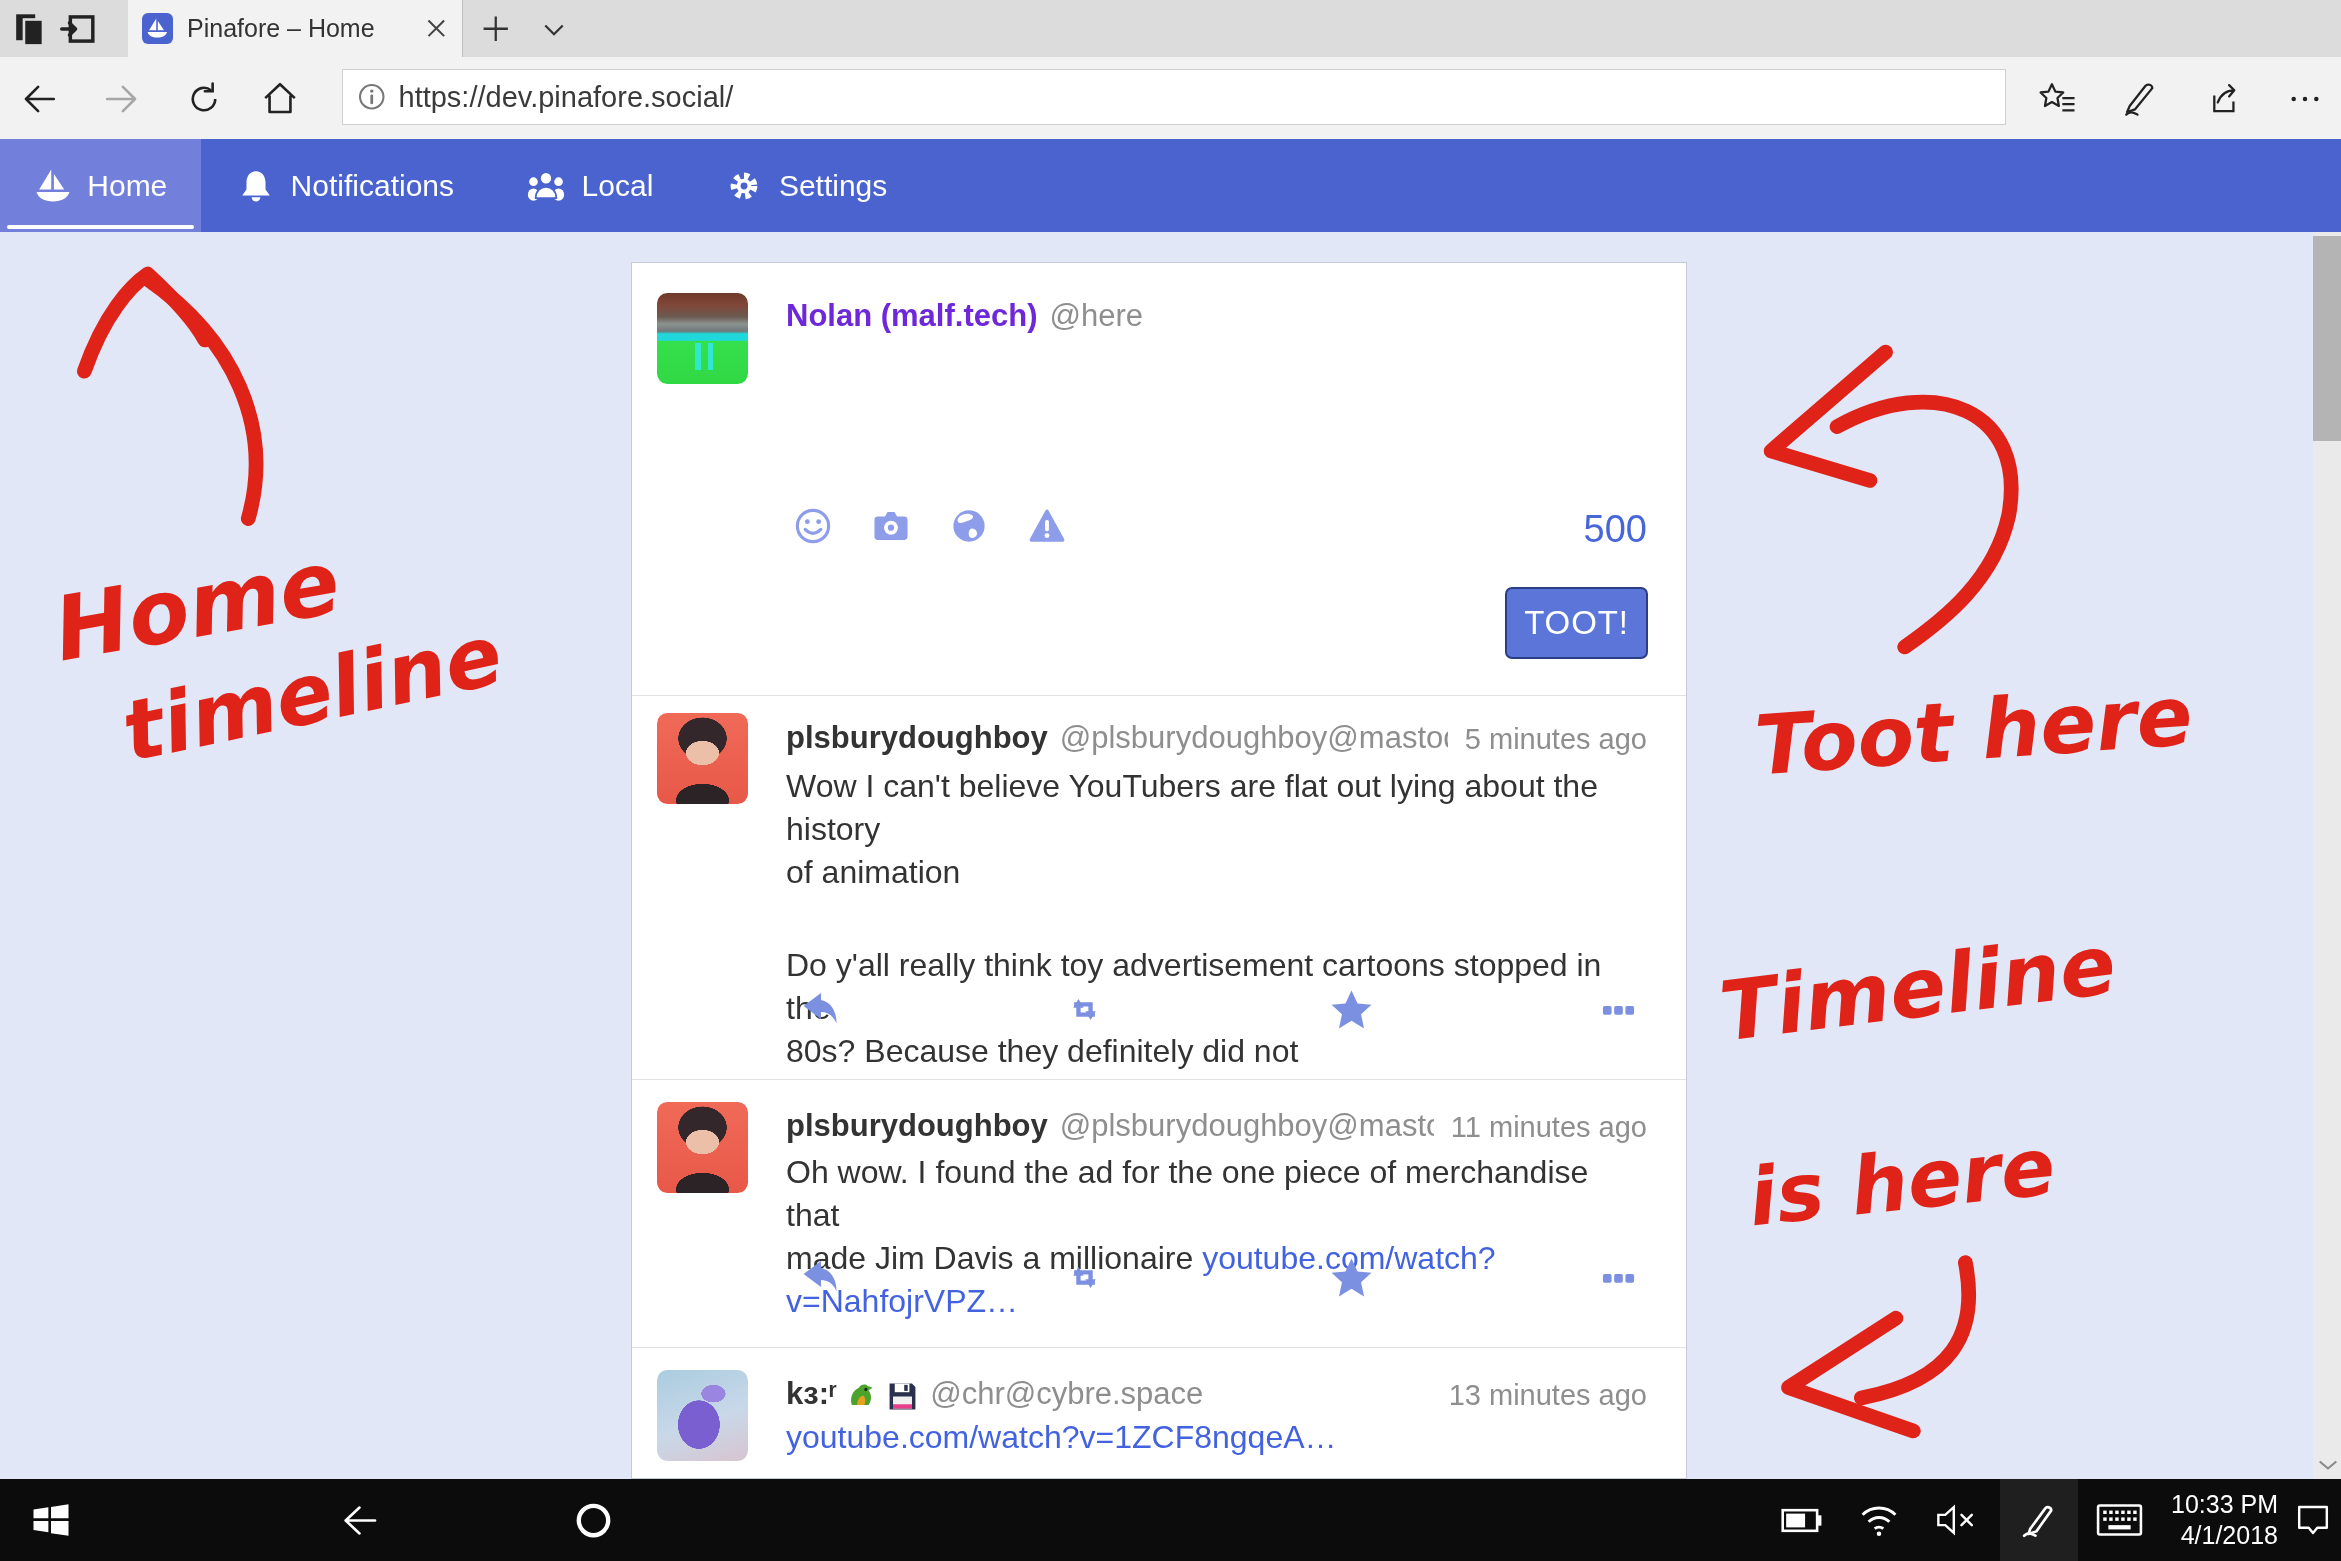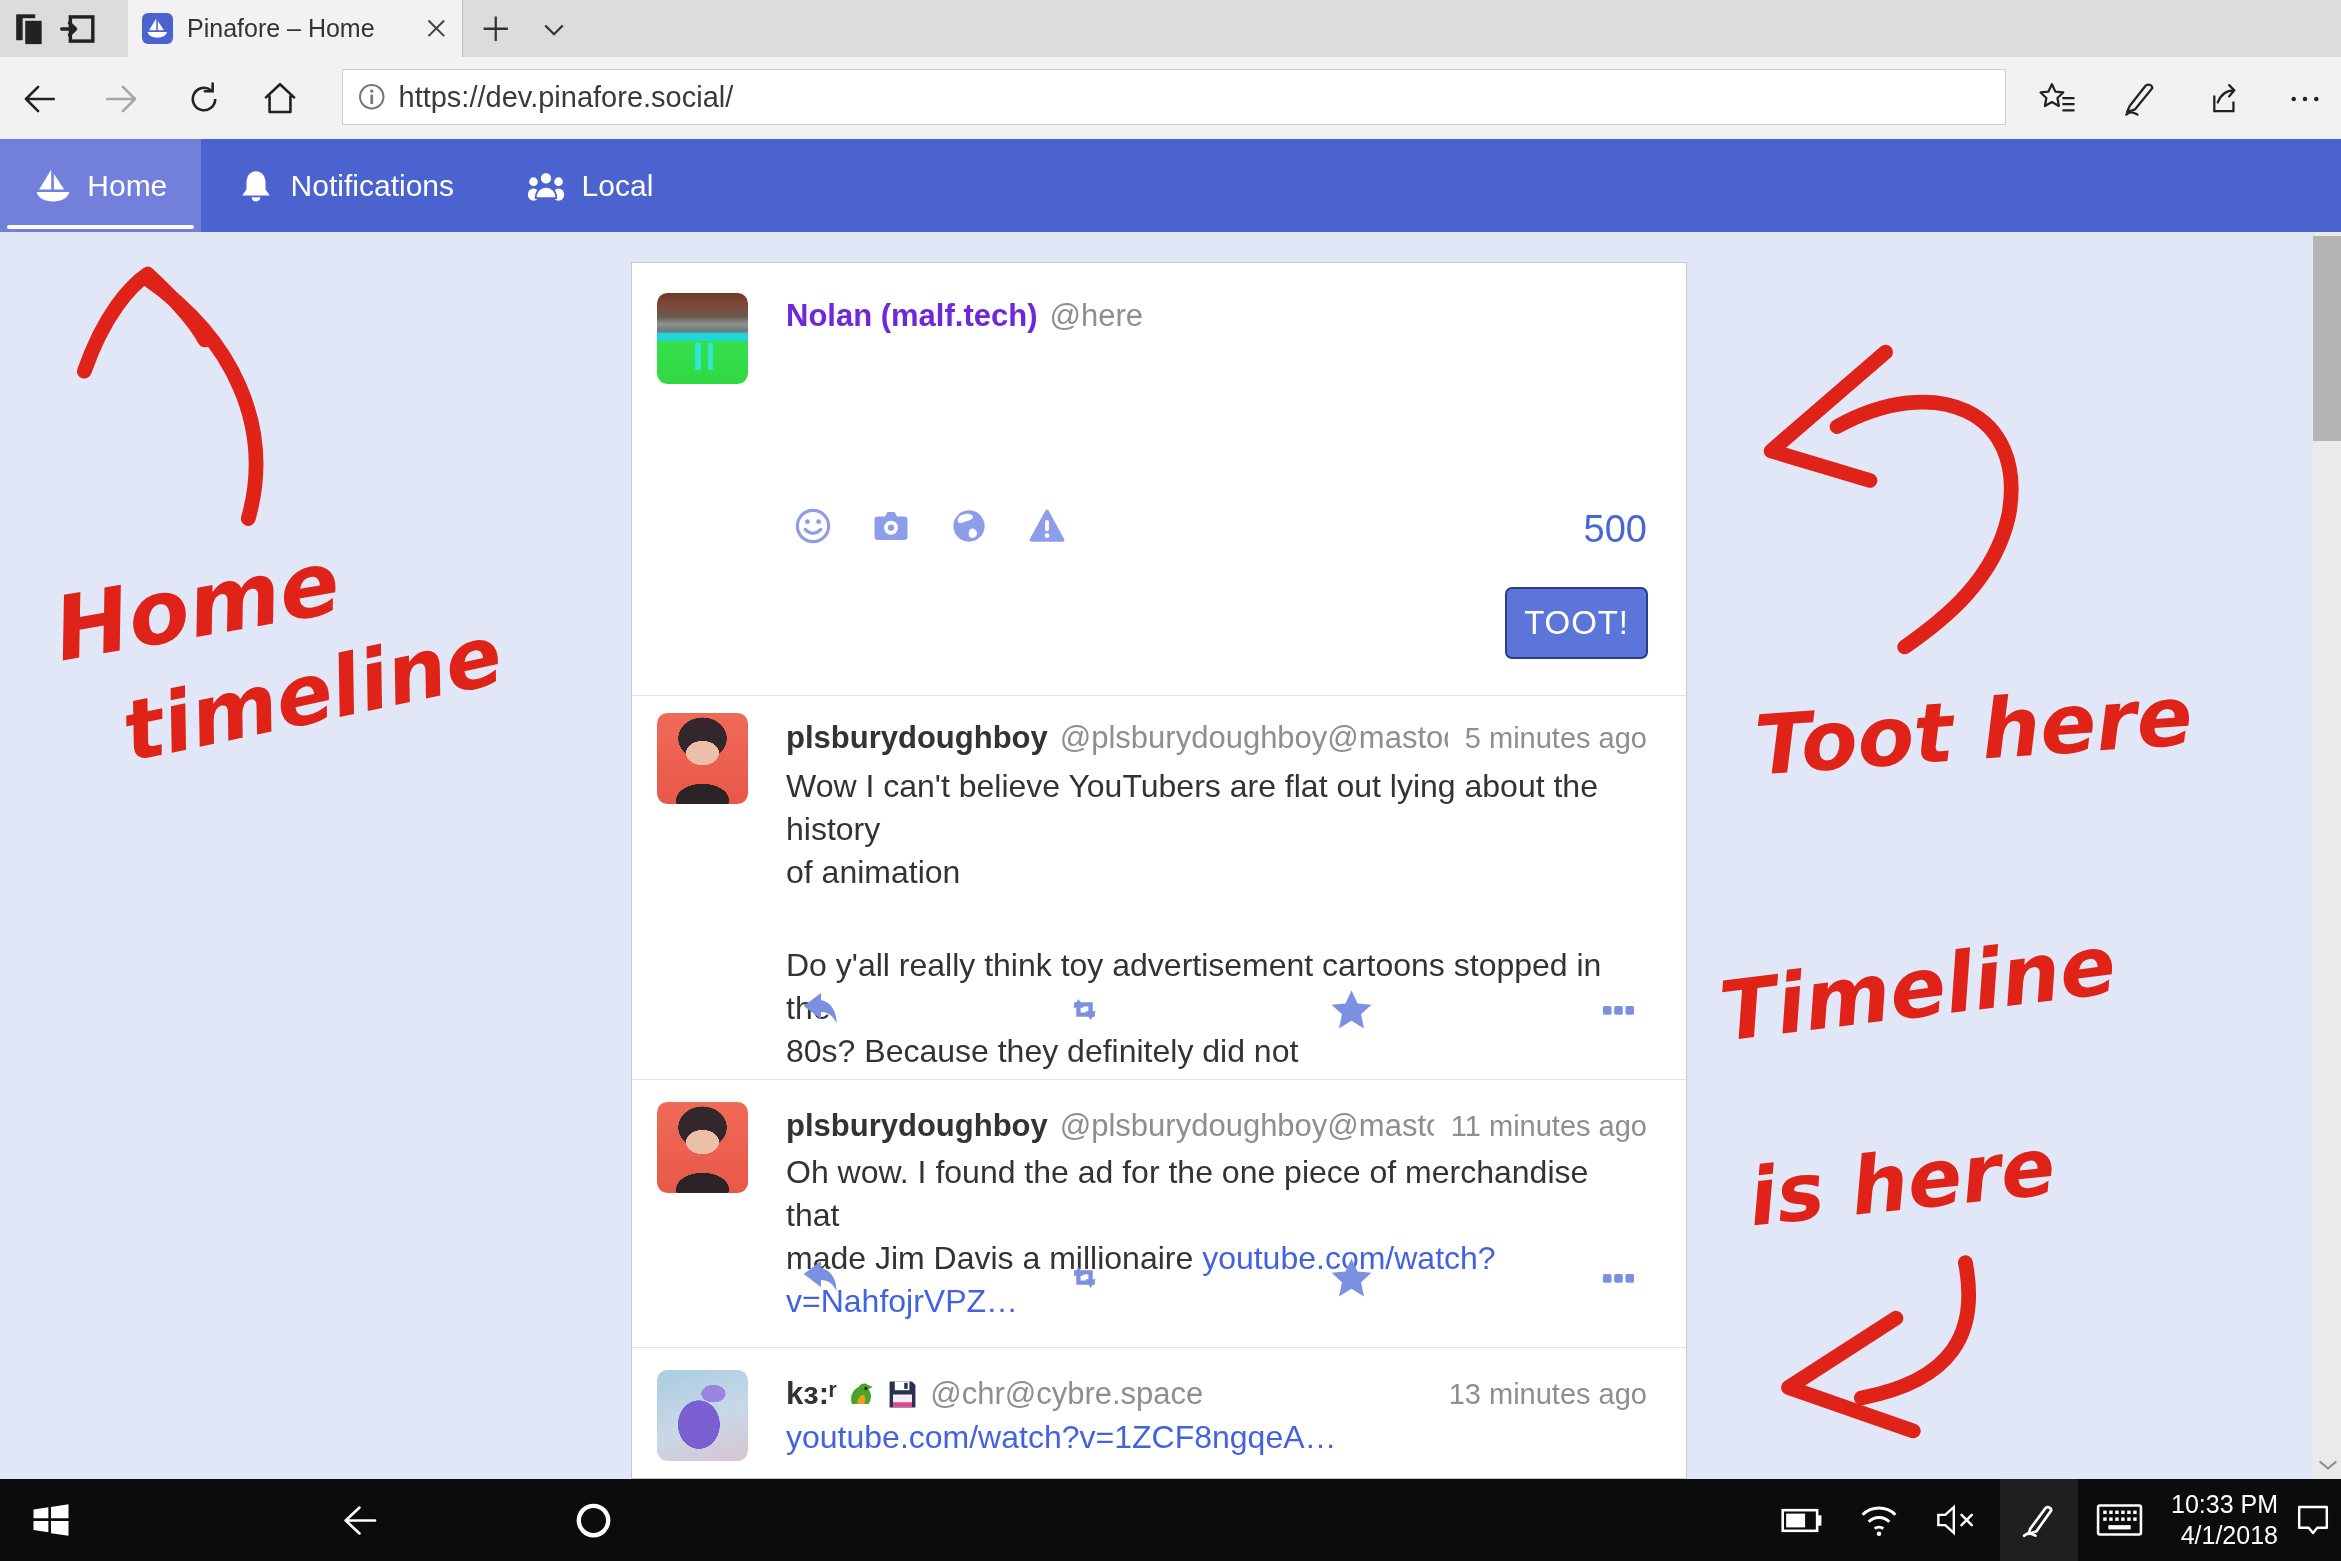--- a/index.html
+++ b/index.html
@@ -51,21 +51,21 @@
     font-family:"Liberation Sans",sans-serif;font-size:33px;color:#444;padding:17.3px 21px;resize:none;outline:none;background:#fff;}
   .compose-box::placeholder{color:#666;opacity:1;}
   .compose-icons{position:absolute;left:161px;top:243px;display:flex;gap:38px;}
   .cicon{width:40px;height:40px;cursor:pointer;}
   .char-count{position:absolute;right:39px;top:245px;font-size:38px;color:#4767d9;}
   .toot-btn{position:absolute;left:873px;top:324px;width:143px;height:72px;background:#5b76d8;border:2.6px solid #2a3d85;
     border-radius:7px;color:#fff;font-size:33px;display:flex;align-items:center;justify-content:center;
     font-family:"Liberation Sans",sans-serif;letter-spacing:0.9px;cursor:pointer;box-sizing:border-box;}
   .sep{border-top:1.7px solid #e2e2e2;height:0;}
   .post{position:relative;}
-  .p-head{position:absolute;left:154px;right:39px;display:flex;align-items:center;font-size:31px;white-space:nowrap;}
+  .p-head{position:absolute;left:154px;right:39px;display:flex;align-items:flex-end;font-size:31px;white-space:nowrap;}
   .ph-name{font-weight:bold;color:#333;}
   .ph-handle{color:#8e8e8e;margin-left:12px;overflow:hidden;flex:1;}
   .ph-time{color:#8e8e8e;font-size:29px;margin-left:17.3px;}
   .p-body{position:absolute;left:154px;right:39px;font-size:32px;color:#333;line-height:43px;}
   .p-link{color:#4262df;text-decoration:none;cursor:pointer;}
   .p-actions{position:absolute;left:163px;width:846px;display:flex;justify-content:space-between;}
   .aicon{width:45px;height:45px;cursor:pointer;}
   .emoji-inline{display:inline-block;vertical-align:-3.5px;margin-left:8.7px;}
   
   .taskbar{position:absolute;bottom:0;left:0;right:0;height:82px;background:#0c0c0c;}
@@ -197,20 +197,28 @@
     <div class="nav-item">
       <svg width="40" height="38" viewBox="0 0 46 44" fill="#fff">
           <circle cx="8.5" cy="17" r="5"></circle>
           <ellipse cx="8.5" cy="32" rx="6.5" ry="7"></ellipse>
           <circle cx="37.5" cy="17" r="5"></circle>
           <ellipse cx="37.5" cy="32" rx="6.5" ry="7"></ellipse>
           <circle cx="23" cy="13" r="7" stroke="#4a63ce" stroke-width="2"></circle>
           <path d="M11,36 c0,-8 5.5,-13 12,-13 s12,5 12,13 Z" stroke="#4a63ce" stroke-width="2"></path>
         </svg>
       <span>Local</span>
+    </div>
+    <div class="nav-item">
+      <svg width="38" height="38" viewBox="0 0 44 44">
+          <circle cx="22" cy="22" r="11" fill="none" stroke="#fff" stroke-width="9" stroke-dasharray="5.5 4.8"></circle>
+          <circle cx="22" cy="22" r="8.5" fill="#fff"></circle>
+          <circle cx="22" cy="22" r="4" fill="#4a63ce"></circle>
+        </svg>
+      <span>Settings</span>
     </div>
   </div>
 
   <div class="main">
 
     <div class="card">
 
       <div class="compose">
         <div class="avatar av-nolan" style="top:30px;"></div>
         <div class="compose-name">

